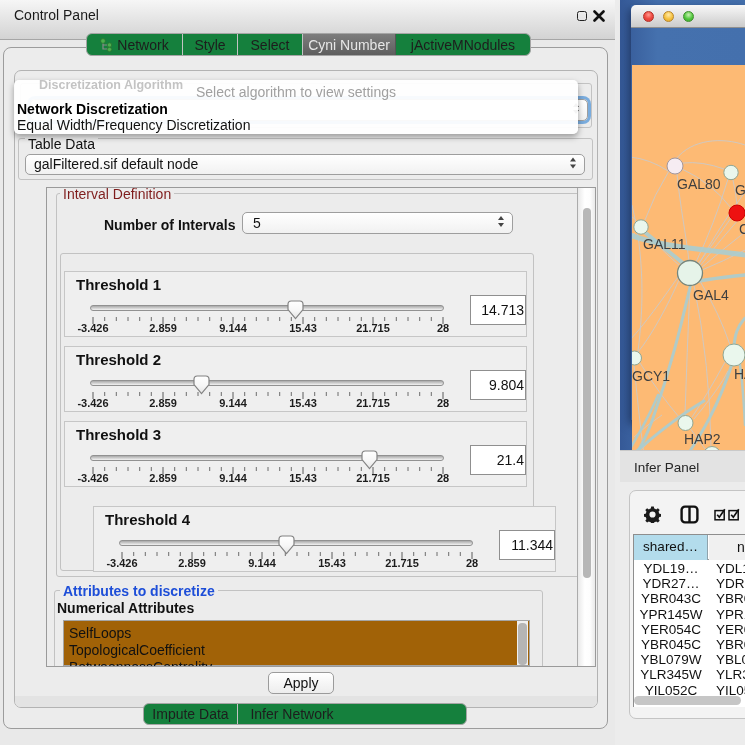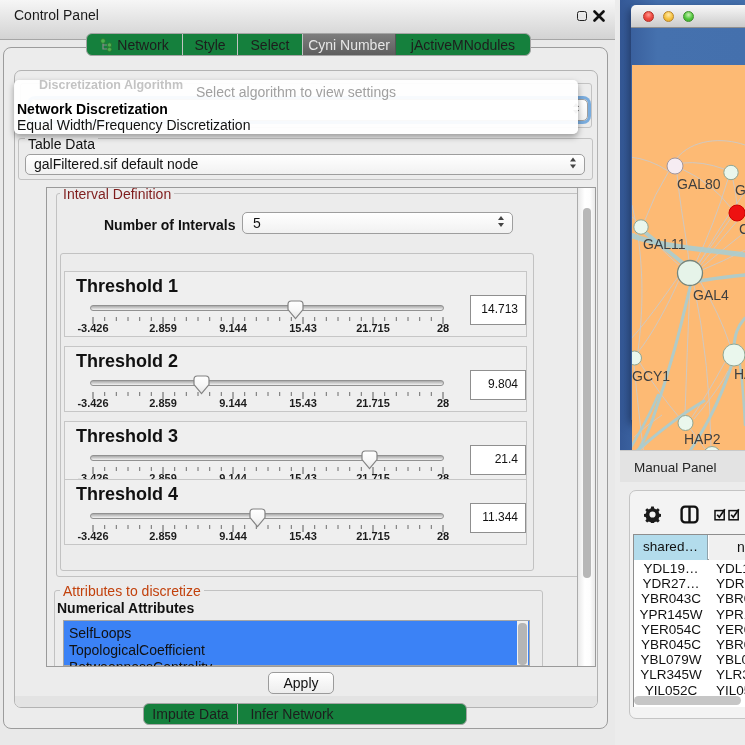--- a/index.html
+++ b/index.html
@@ -18,32 +18,32 @@
 .tab:last-child{border-right:none;}
 .tabsel{background:linear-gradient(#7d7d7d,#5e5e5e);color:#e6e6e6;border-right:1px solid #555;}
 
 .group{position:absolute;border:1px solid #c2c2c2;border-radius:3px;}
 .glab{position:absolute;background:#ececec;padding:0 3px;white-space:nowrap;}
 
 .combo{position:absolute;background:linear-gradient(#ffffff,#f1f1f1);border:1px solid #9e9e9e;border-radius:5px;color:#111;}
 .combo .ar{position:absolute;right:7px;top:50%;transform:translateY(-50%);}
 
 .tbox{position:absolute;left:64px;width:463px;height:66px;border:1px solid #c6c6c6;background:#efefef;}
-.tname{position:absolute;left:11px;top:4px;font-weight:bold;font-size:18px;}
+.tname{position:absolute;left:11px;top:4px;font-weight:bold;font-size:15px;}
 .track{position:absolute;left:25px;top:33px;width:354px;height:6px;border:1px solid #919191;border-radius:3px;background:linear-gradient(#a9a9a9,#f3f3f3);}
 .ticks{position:absolute;left:0;top:0;}
 .tlab{position:absolute;top:50px;width:60px;text-align:center;font-size:11px;font-weight:bold;color:#1c1c1c;}
 .thumb{position:absolute;top:28px;}
-.vbox{position:absolute;left:405px;top:23px;width:56px;height:30px;background:#fff;border:1px solid #8f8f8f;font-size:12px;text-align:right;padding:6px 7px 0 0;}
+.vbox{position:absolute;left:405px;top:23px;width:56px;height:30px;background:#fff;border:1px solid #8f8f8f;font-size:14px;text-align:right;padding:6px 1px 0 0;}
 
 #viewport{position:absolute;left:46px;top:187px;width:550px;height:480px;border:1px solid #9a9a9a;background:#ececec;overflow:hidden;}
 #vsb{position:absolute;left:530px;top:0;width:18px;height:478px;background:linear-gradient(90deg,#e9e9e9,#ffffff 40%,#fdfdfd 70%,#e9e9e9);border-left:1px solid #ababab;}
 #vsbthumb{position:absolute;left:5px;top:20px;width:8px;height:370px;background:#b7b7b7;border-radius:4px;}
 
-#attrlist{position:absolute;left:16px;top:432px;width:467px;height:46px;background:#3b82f6;border:1px solid #a5a5a5;}
+#attrlist{position:absolute;left:16px;top:432px;width:467px;height:46px;background:#a16207;border:1px solid #a5a5a5;}
 #attrlist .it{position:absolute;left:5px;white-space:nowrap;}
 #alsb{position:absolute;right:1px;top:0;width:11px;height:44px;background:#f0f0f0;}
 #alsbthumb{position:absolute;left:1px;top:2px;width:9px;height:42px;background:#b5b5b5;border-radius:4px;}
 
 #apply{position:absolute;left:268px;top:672px;width:66px;height:22px;background:linear-gradient(#ffffff,#ededed);border:1px solid #9b9b9b;border-radius:5px;text-align:center;line-height:20px;}
 
 #popup{position:absolute;left:14px;top:80px;width:564px;height:54px;background:rgba(255,255,255,0.94);border-radius:5px;box-shadow:0 3px 6px rgba(0,0,0,0.35);z-index:60;padding-left:28px;}
 
 #rightbg{position:absolute;left:615px;top:0;width:130px;height:745px;background:#ececec;}
 #blue{position:absolute;left:620px;top:0;width:125px;height:450px;background:linear-gradient(90deg,#355997,#4571ae 30%,#4470ad);}
@@ -191,21 +191,21 @@
               <linearGradient id="thg3" x1="0" y1="0" x2="0" y2="1">
       <stop offset="0" stop-color="#ffffff"></stop>
                 <stop offset="0.55" stop-color="#f6f6f6"></stop>
                 <stop offset="1" stop-color="#e4e4e4"></stop>
     </linearGradient>
             </defs>
     <path d="M1 4.2 Q1 1 4.2 1 L12.8 1 Q16 1 16 4.2 L16 9.6 L8.5 18.6 L1 9.6 Z" fill="url(#thg3)" stroke="#828282" stroke-width="1.2"></path>
   </svg>
   <div class="vbox">21.4</div>
 </div>
-<div class="tbox" style="top:479px;">
+<div class="tbox" style="top:506px;margin-left:29px;">
   <div class="tname">Threshold 4</div>
   <div class="track"></div>
   <svg class="ticks" width="463" height="66" viewBox="0 0 463 66">
     <path d="M39.7 45v4 M51.3 45v4 M63 45v4 M74.7 45v4 M86.3 45v4 M109.7 45v4 M121.3 45v4 M133 45v4 M144.7 45v4 M156.3 45v4 M179.7 45v4 M191.3 45v4 M203 45v4 M214.7 45v4 M226.3 45v4 M249.7 45v4 M261.3 45v4 M273 45v4 M284.7 45v4 M296.3 45v4 M319.7 45v4 M331.3 45v4 M343 45v4 M354.7 45v4 M366.3 45v4" stroke="#6d6d6d" stroke-width="1" fill="none"></path>
     <path d="M28 45v7 M98 45v7 M168 45v7 M238 45v7 M308 45v7 M378 45v7" stroke="#5a5a5a" stroke-width="1" fill="none"></path>
   </svg>
   <span class="tlab" style="left:-2px;">-3.426</span>
           <span class="tlab" style="left:68px;">2.859</span>
           <span class="tlab" style="left:138px;">9.144</span>
           <span class="tlab" style="left:208px;">15.43</span>
@@ -218,21 +218,21 @@
                 <stop offset="0.55" stop-color="#f6f6f6"></stop>
                 <stop offset="1" stop-color="#e4e4e4"></stop>
     </linearGradient>
             </defs>
     <path d="M1 4.2 Q1 1 4.2 1 L12.8 1 Q16 1 16 4.2 L16 9.6 L8.5 18.6 L1 9.6 Z" fill="url(#thg4)" stroke="#828282" stroke-width="1.2"></path>
   </svg>
   <div class="vbox">11.344</div>
 </div>
     </div>
     <div class="group" style="left:7px;top:402px;width:489px;height:90px;"></div>
-    <div class="glab" style="left:13px;top:395px;color:#c2410c;">Attributes to discretize</div>
+    <div class="glab" style="left:13px;top:395px;color:#1d4ed8;font-weight:bold;">Attributes to discretize</div>
     <div style="position:absolute;left:10px;top:412px;font-weight:bold;">Numerical Attributes</div>
     <div id="attrlist">
       <div class="it" style="top:4px;">SelfLoops</div>
       <div class="it" style="top:21px;">TopologicalCoefficient</div>
       <div class="it" style="top:38px;">BetweennessCentrality</div>
       <div id="alsb">
           <div id="alsbthumb"></div>
         </div>
     </div>
   </div>
@@ -312,21 +312,21 @@
     </svg>
   </div>
   <div id="nettitle">
     <div class="light" style="left:11.5px;background:radial-gradient(circle at 50% 32%,#ff9a90 0%,#ef4a41 50%,#d8382f 100%);border:1px solid #b03028;"></div>
     <div class="light" style="left:31.5px;background:radial-gradient(circle at 50% 32%,#ffe9a8 0%,#f5c13e 55%,#dfa32a 100%);border:1px solid #b8862a;"></div>
     <div class="light" style="left:51.5px;background:radial-gradient(circle at 50% 32%,#c9f0b2 0%,#50c73c 55%,#3aa52c 100%);border:1px solid #3d8d2c;"></div>
   </div>
 </div>
 
 <div id="tpbar">
-    <span style="position:absolute;left:14px;top:9px;font-size:13.5px;color:#262626;">Manual Panel</span>
+    <span style="position:absolute;left:14px;top:9px;font-size:13.5px;color:#262626;">Infer Panel</span>
   </div>
 <div id="tpanel"></div>
 <svg width="17" height="17" viewBox="0 0 17 17" style="position:absolute;left:644px;top:506px;">
 <path d="M7.2 0.5 h2.6 l0.4 2.1 a6.2 6.2 0 0 1 1.9 0.8 l1.8-1.2 1.8 1.8 -1.2 1.8 a6.2 6.2 0 0 1 0.8 1.9 l2.1 0.4 v2.6 l-2.1 0.4 a6.2 6.2 0 0 1 -0.8 1.9 l1.2 1.8 -1.8 1.8 -1.8-1.2 a6.2 6.2 0 0 1 -1.9 0.8 l-0.4 2.1 h-2.6 l-0.4-2.1 a6.2 6.2 0 0 1 -1.9-0.8 l-1.8 1.2 -1.8-1.8 1.2-1.8 a6.2 6.2 0 0 1 -0.8-1.9 l-2.1-0.4 v-2.6 l2.1-0.4 a6.2 6.2 0 0 1 0.8-1.9 l-1.2-1.8 1.8-1.8 1.8 1.2 a6.2 6.2 0 0 1 1.9-0.8 z M8.5 5.4 a3.1 3.1 0 1 0 0 6.2 a3.1 3.1 0 1 0 0-6.2 z" fill="#1b1b1b"></path>
   </svg>
 <svg width="19" height="19" viewBox="0 0 19 19" style="position:absolute;left:680px;top:505px;">
 <rect x="1.6" y="1.6" width="15.8" height="15.8" rx="3.4" fill="none" stroke="#111" stroke-width="2.4"></rect>
 <line x1="9.5" y1="2" x2="9.5" y2="17" stroke="#111" stroke-width="2.4"></line>
   </svg>
 <svg width="13" height="13" viewBox="0 0 13 13" style="position:absolute;left:714px;top:508px;">

